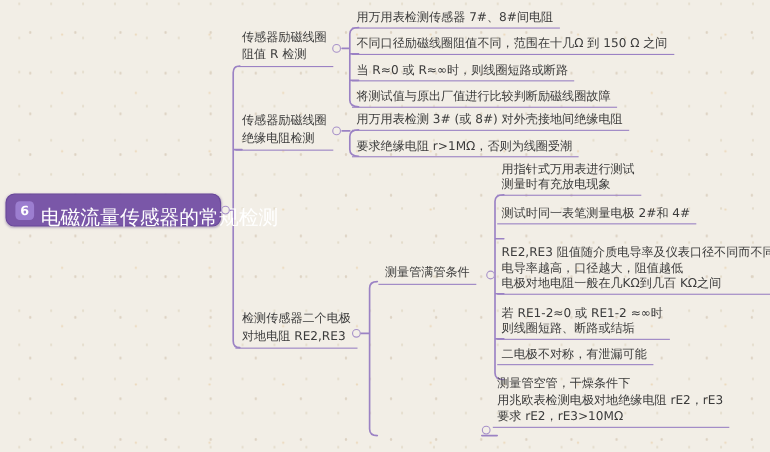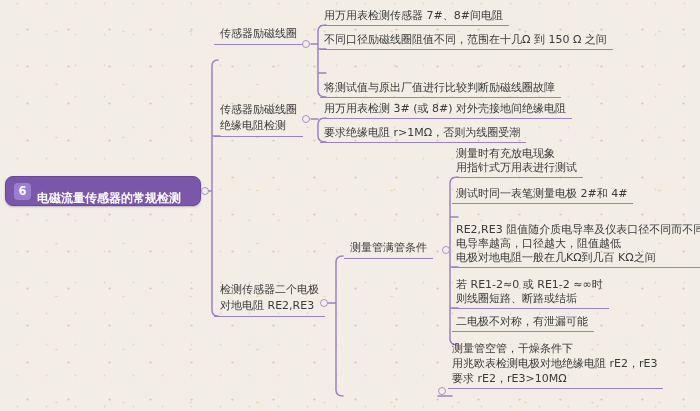--- a/index.html
+++ b/index.html
@@ -22,21 +22,21 @@
     position:absolute;left:5px;top:176px;width:196px;height:30px;box-sizing:border-box;
     background:#7a57a8;border:1px solid #69479a;border-radius:8px;
     display:flex;align-items:center;gap:6px;padding:0 8px;
     box-shadow:0 1px 2px rgba(90,60,130,.35);
   }
   .badge{
     min-width:17px;height:17px;border-radius:4px;background:#9c7ed0;
     color:#fff;font-size:11.5px;font-weight:bold;
     display:flex;align-items:center;justify-content:center;
   }
-  .root .rlabel{color:#fff;font-size:12px;font-weight:bold;white-space:nowrap;margin-top:14px;}
+  .root .rlabel{color:#fff;font-size:18px;font-weight:normal;white-space:nowrap;margin-top:14px;}
 
   .blabel{
     position:absolute;white-space:nowrap;font-size:11px;line-height:16px;
     padding:0 6px 2px 6px;border-bottom:1.5px solid #9b82c4;color:#3b3b3b;
   }
   .leaf{
     position:absolute;white-space:nowrap;font-size:11px;line-height:14px;
     padding:0 6px 2px 4px;border-bottom:1.5px solid #9b82c4;color:#3b3b3b;
   }
   .leaf.lh15{line-height:15px;}
@@ -66,27 +66,31 @@
   </svg>
 
   <div class="root">
     <span class="badge">6</span>
     <span class="rlabel">电磁流量传感器的常规检测</span>
   </div>
   <div class="ring" style="left:201px;top:187px"></div>
 
   <div class="blabel" style="left:214px;top:26px">
     <div>传感器励磁线圈</div>
+    <div>阻值 R 检测</div>
   </div>
   <div class="ring" style="left:302px;top:40px"></div>
   <div class="leaf" style="left:320px;top:9px">
       <div>用万用表检测传感器 7#、8#间电阻</div>
     </div>
   <div class="leaf" style="left:320px;top:33px">
       <div>不同口径励磁线圈阻值不同，范围在十几Ω 到 150 Ω 之间</div>
+    </div>
+  <div class="leaf" style="left:320px;top:57px">
+      <div>当 R≈0 或 R≈∞时，则线圈短路或断路</div>
     </div>
   <div class="leaf" style="left:320px;top:81px">
       <div>将测试值与原出厂值进行比较判断励磁线圈故障</div>
     </div>
 
   <div class="blabel" style="left:214px;top:102px">
     <div>传感器励磁线圈</div>
     <div>绝缘电阻检测</div>
   </div>
   <div class="ring" style="left:302px;top:115px"></div>
@@ -102,22 +106,22 @@
     <div>对地电阻 RE2,RE3</div>
   </div>
   <div class="ring" style="left:320px;top:299px"></div>
 
   <div class="blabel" style="left:344px;top:240px">
     <div>测量管满管条件</div>
   </div>
   <div class="ring" style="left:442px;top:246px"></div>
 
   <div class="leaf" style="left:452px;top:147px">
+    <div>用指针式万用表进行测试</div>
     <div>测量时有充放电现象</div>
-    <div>用指针式万用表进行测试</div>
   </div>
   <div class="leaf" style="left:452px;top:187px">
     <div>测试时同一表笔测量电极 2#和 4#</div>
   </div>
   <div class="leaf" style="left:452px;top:223px">
     <div>RE2,RE3 阻值随介质电导率及仪表口径不同而不同</div>
     <div>电导率越高，口径越大，阻值越低</div>
     <div>电极对地电阻一般在几KΩ到几百 KΩ之间</div>
   </div>
   <div class="leaf" style="left:452px;top:278px">

